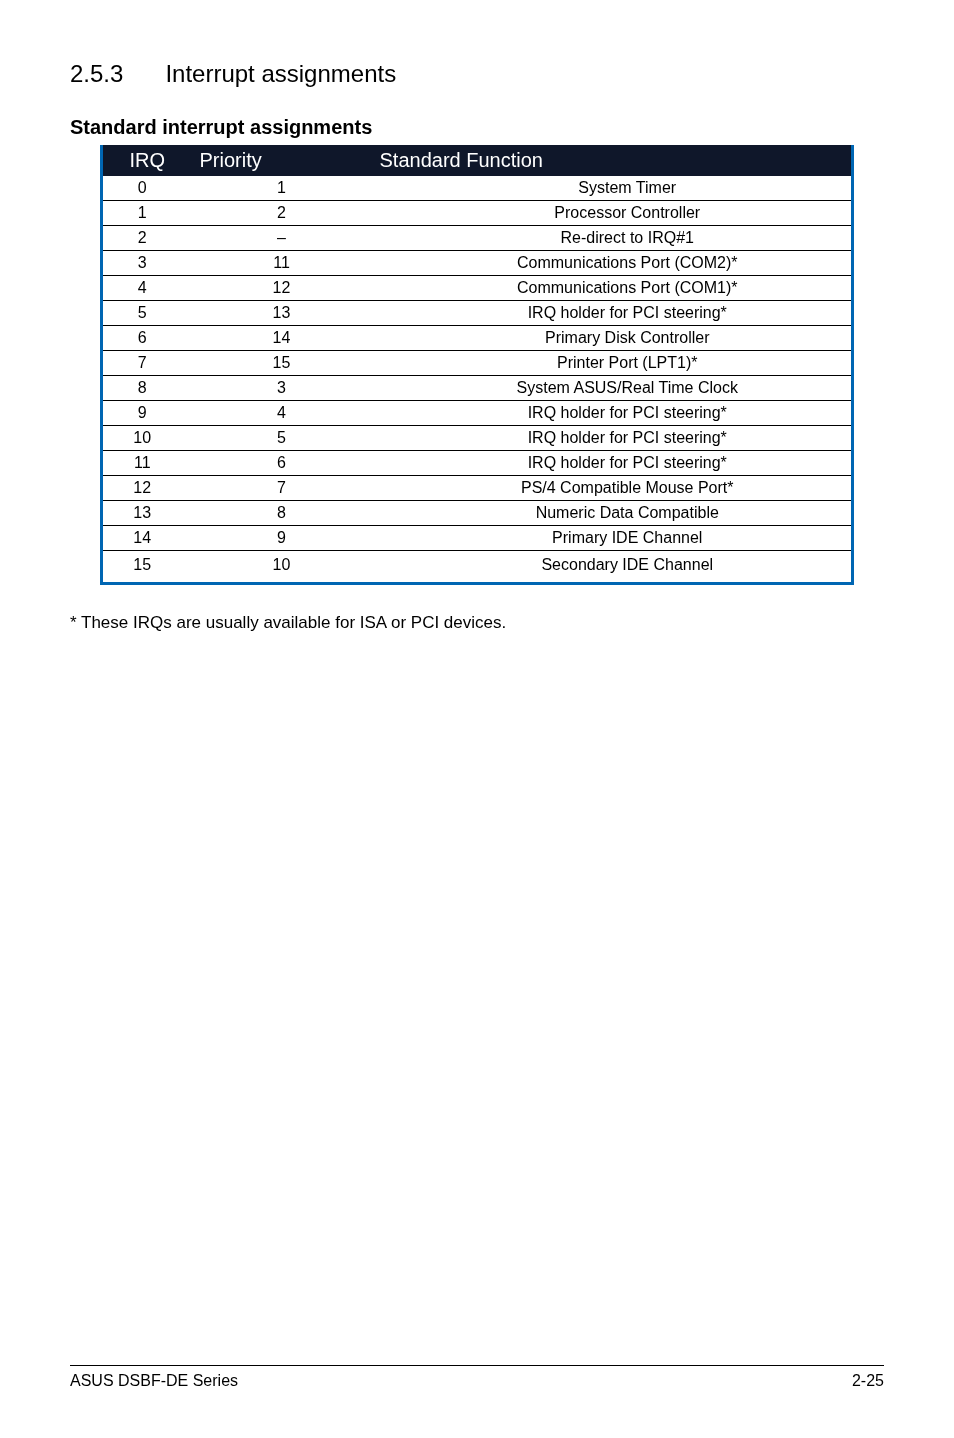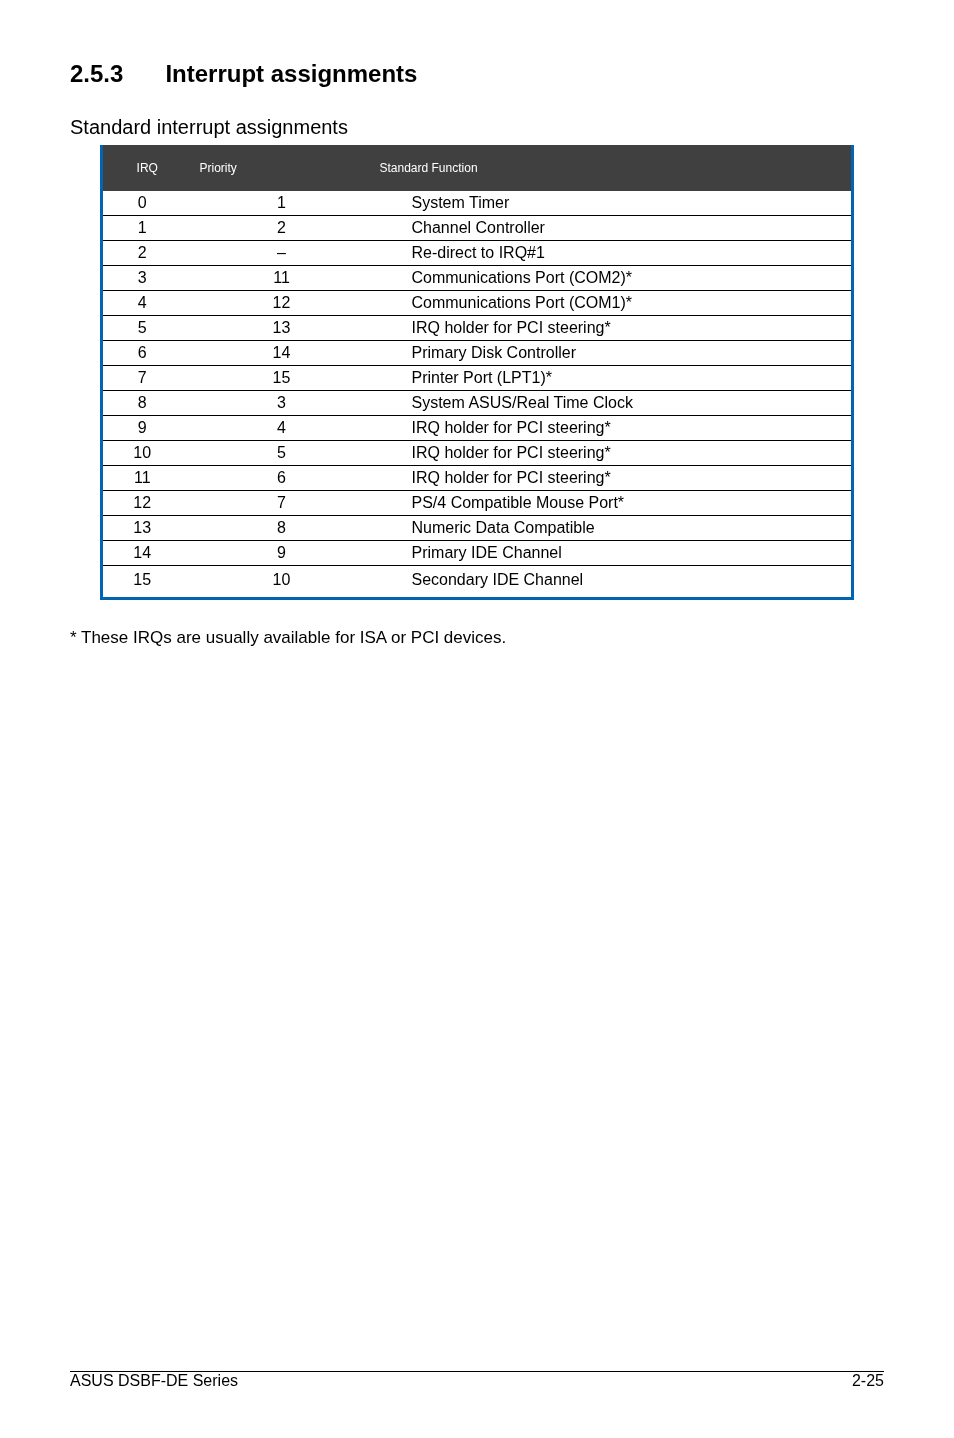--- a/index.html
+++ b/index.html
@@ -11,48 +11,48 @@
       width: 954px;
       height: 1438px;
       background: #ffffff;
       font-family: Arial, Helvetica, sans-serif;
       padding: 60px 70px 40px 70px;
       position: relative;
       color: #000000;
     }
     .section-heading {
       font-size: 24px;
-      font-weight: bold;
+      font-weight: normal;
       margin-bottom: 28px;
     }
     .section-number {
       display: inline-block;
       margin-right: 42px;
     }
     .sub-heading {
       font-size: 20px;
-      font-weight: normal;
+      font-weight: bold;
       margin-bottom: 6px;
     }
     .table-wrapper {
       padding: 0 30px;
     }
     table {
       width: 100%;
       border-collapse: collapse;
       border-left: 3px solid #0066b3;
       border-right: 3px solid #0066b3;
       border-bottom: 3px solid #0066b3;
     }
     thead th {
-      background: #404040;
+      background: #0f172a;
       color: #ffffff;
       font-weight: normal;
-      padding: 16px 8px;
-      font-size: 12px;
+      padding: 4px 8px;
+      font-size: 20px;
       text-align: left;
     }
     thead th.col-irq {
       width: 90px;
       text-align: center;
     }
     thead th.col-priority {
       width: 180px;
       text-align: left;
     }
@@ -68,34 +68,34 @@
     }
     .col-irq-cell {
       text-align: center;
       padding-left: 20px;
       padding-right: 30px;
     }
     .col-priority-cell {
       text-align: center;
     }
     .col-function-cell {
-      text-align: left;
+      text-align: center;
       padding-left: 40px;
     }
     .footnote {
       font-size: 17px;
       margin-top: 28px;
     }
     .footer {
       position: absolute;
       bottom: 48px;
       left: 70px;
       right: 70px;
       border-top: 1px solid #000;
-      padding-top: 0;
+      padding-top: 6px;
       display: flex;
       justify-content: space-between;
       font-size: 16px;
     }
   </style>
 </head>
 <body>
 
 <h2 class="section-heading">
   <span class="section-number">2.5.3</span><span>Interrupt assignments</span>
@@ -114,21 +114,21 @@
     </thead>
     <tbody>
       <tr>
         <td class="col-irq-cell">0</td>
         <td class="col-priority-cell">1</td>
         <td class="col-function-cell">System Timer</td>
       </tr>
       <tr>
         <td class="col-irq-cell">1</td>
         <td class="col-priority-cell">2</td>
-        <td class="col-function-cell">Channel Controller</td>
+        <td class="col-function-cell">Processor Controller</td>
       </tr>
       <tr>
         <td class="col-irq-cell">2</td>
         <td class="col-priority-cell">–</td>
         <td class="col-function-cell">Re-direct to IRQ#1</td>
       </tr>
       <tr>
         <td class="col-irq-cell">3</td>
         <td class="col-priority-cell">11</td>
         <td class="col-function-cell">Communications Port (COM2)*</td>

